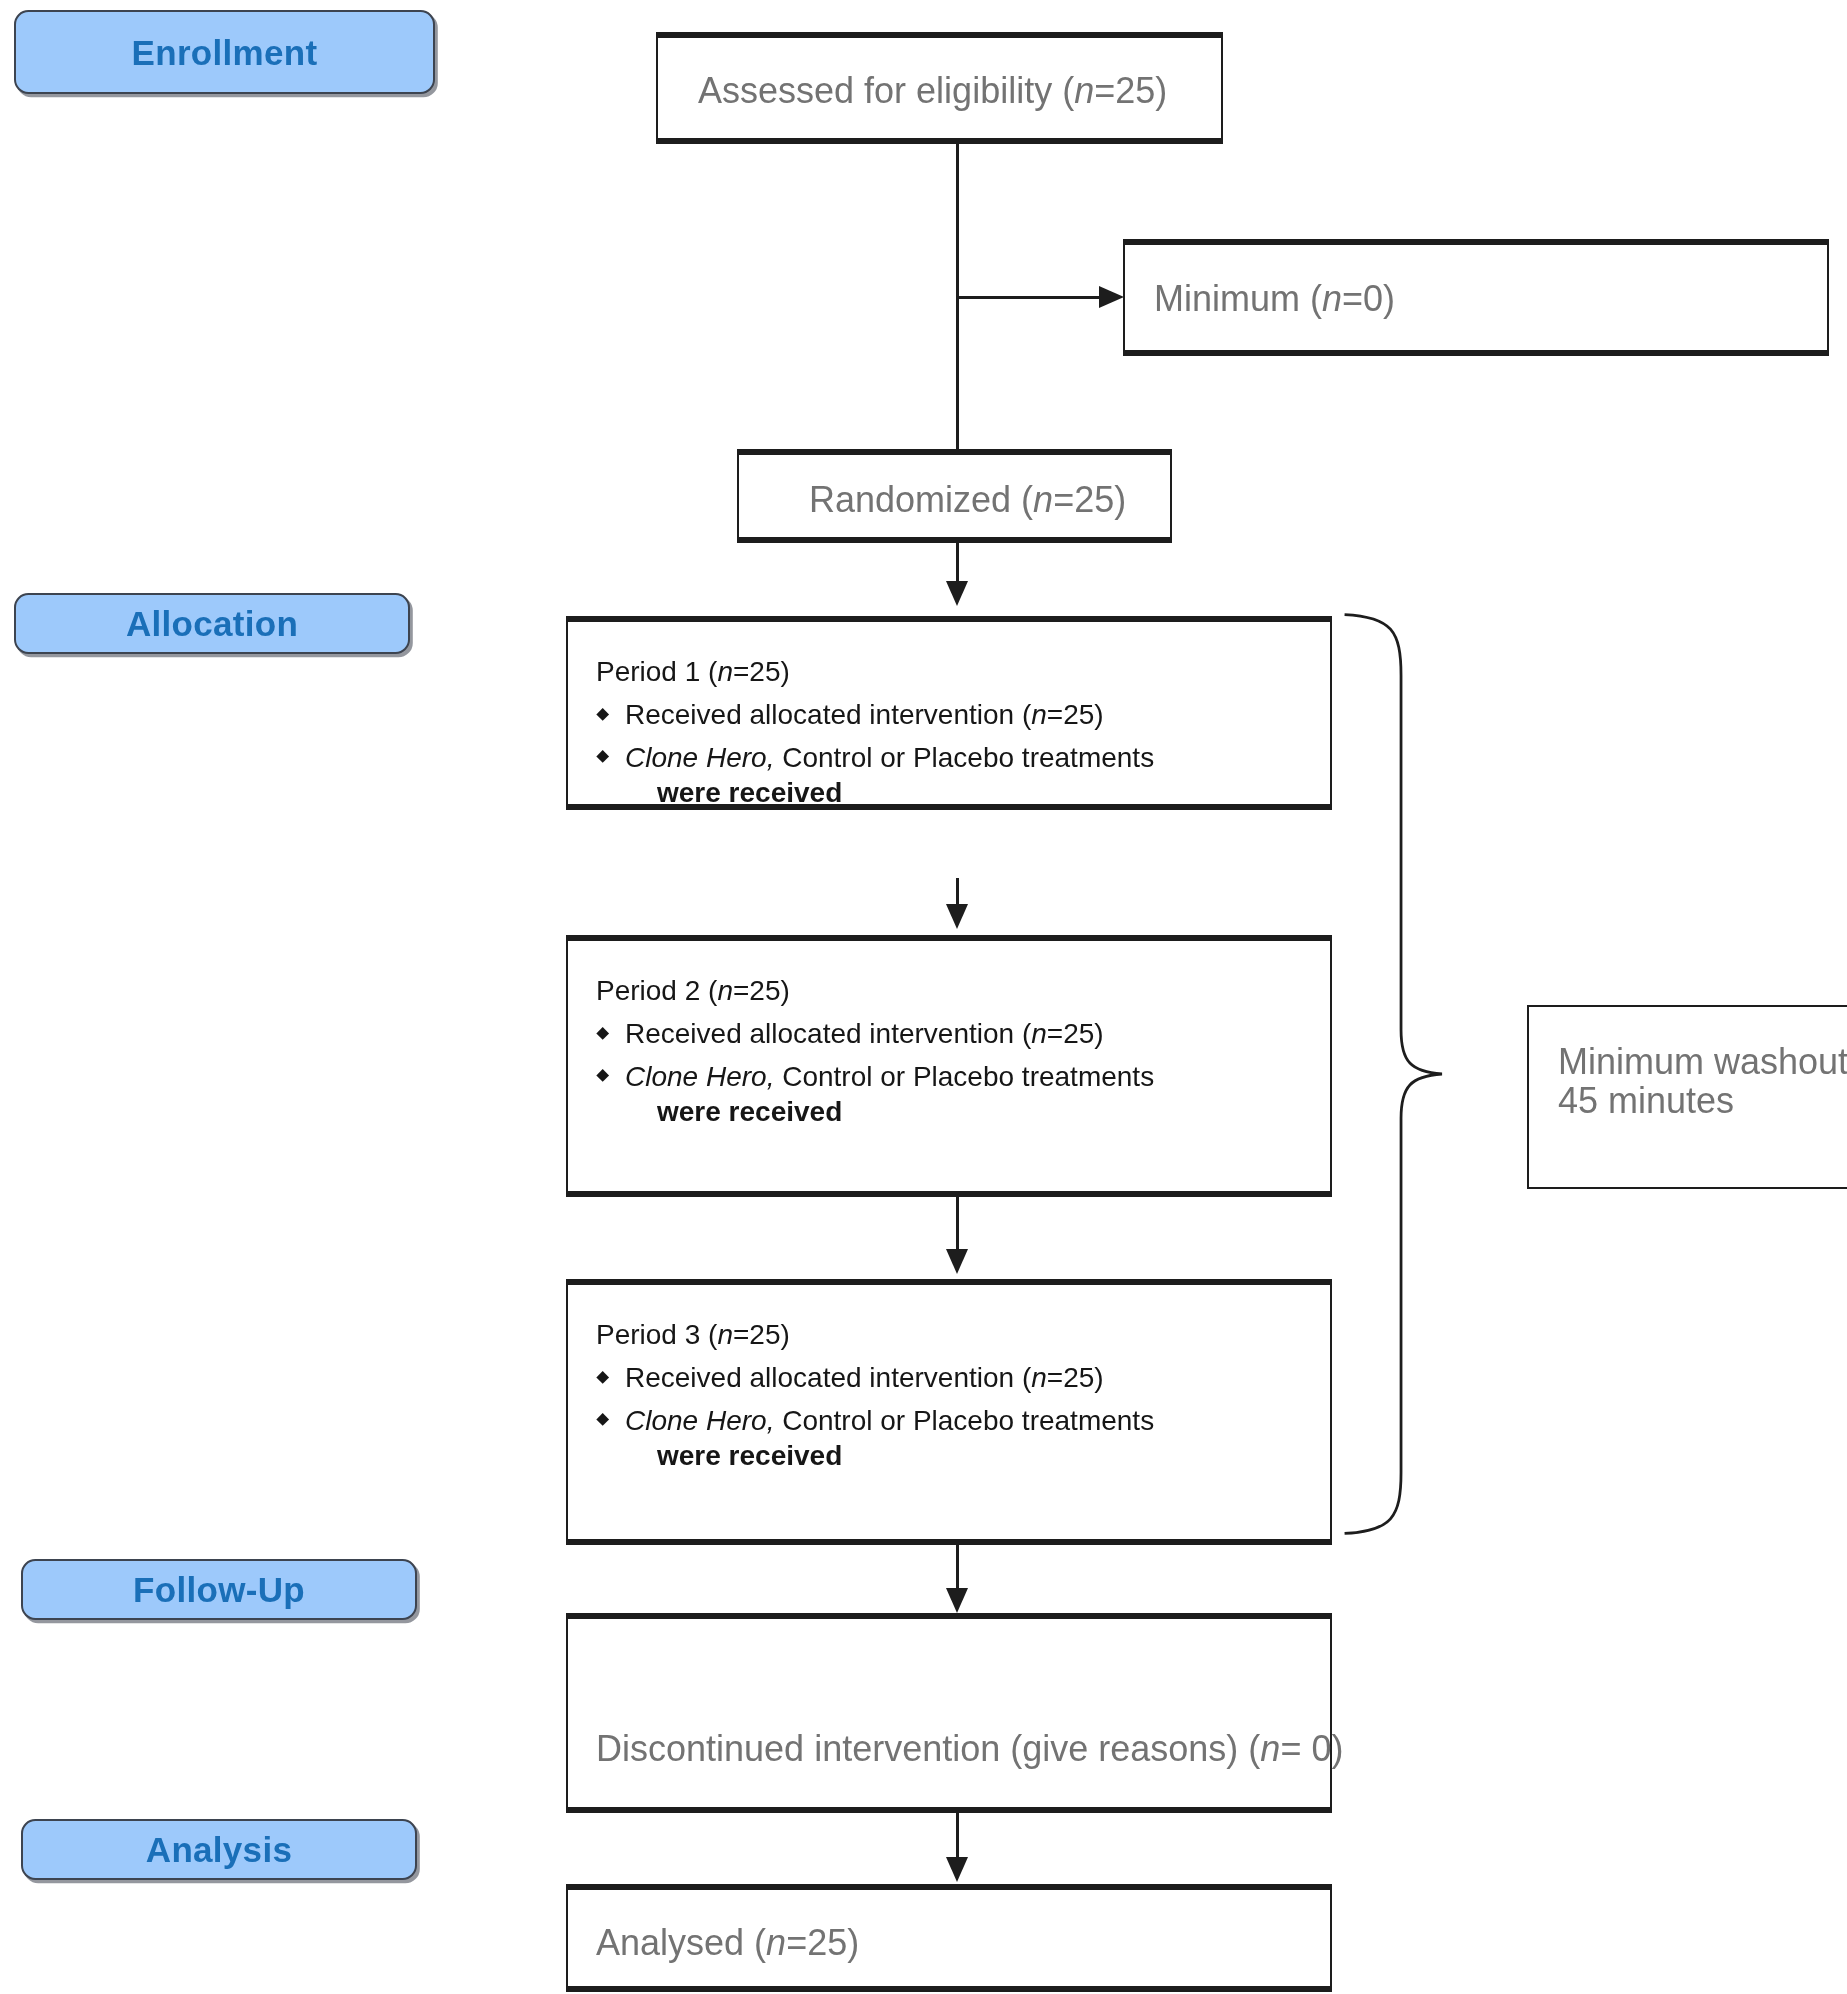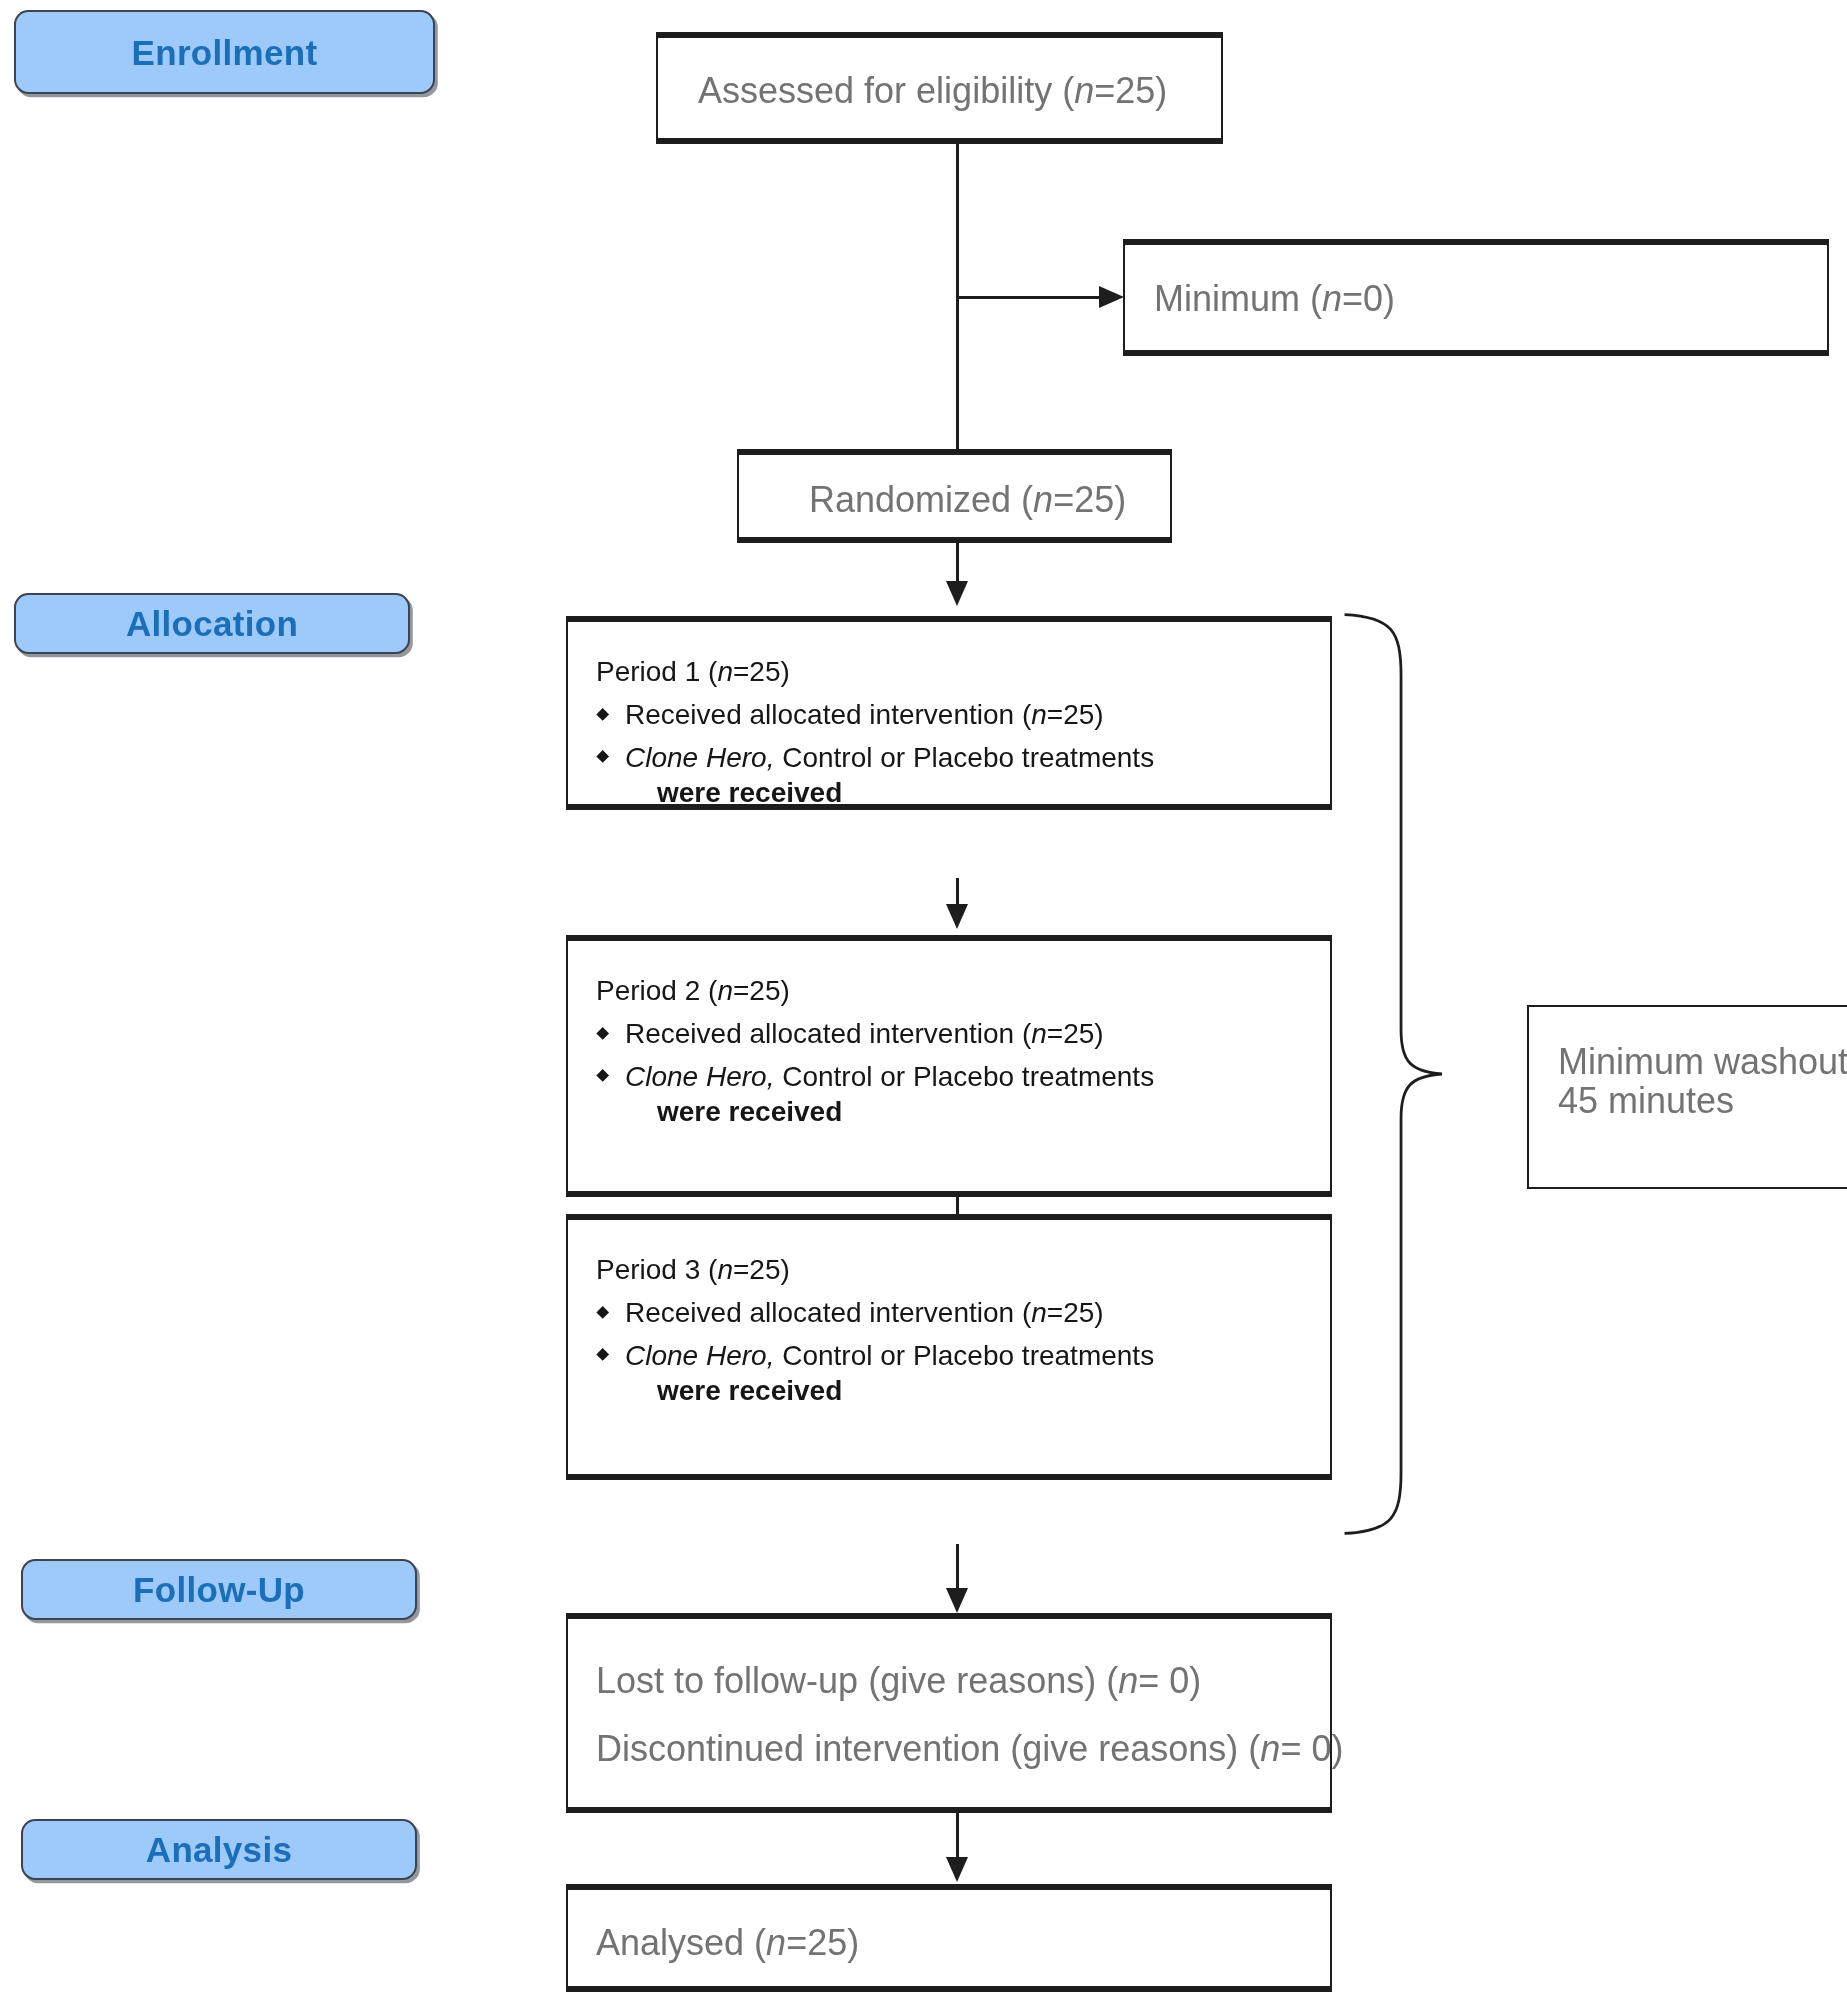--- a/index.html
+++ b/index.html
@@ -201,21 +201,21 @@
         <span class="dia"></span>
         <span class="ital">Clone Hero,</span><span> Control or Placebo treatments</span>
         <span class="cont">were received</span>
       </div>
     </div>
   </div>
 
   <div class="vline" style="left:956px; top:1197px; height:53px;"></div>
   <div class="arrow-down" style="left:946px; top:1249px;"></div>
 
-  <div class="flow-box" style="left:566px; top:1214px; width:766px; height:266px;">
+  <div class="flow-box" style="left:566px; top:1279px; width:766px; height:266px;">
     <div class="blist" style="top:34px;">
       <p class="hdr">
         <span>Period 3 (</span><span class="ital">n</span><span>=25)</span>
       </p>
       <div class="bitem">
         <span class="dia"></span>
         <span>Received allocated intervention (</span><span class="ital">n</span><span>=25)</span>
       </div>
       <div class="bitem">
         <span class="dia"></span>
@@ -237,23 +237,20 @@
 
   <div class="flow-box thin" style="left:1479px; top:1005px; width:357px; height:184px;margin-left:48px;">
     <div class="box-text" style="left:29px; top:33px;">Minimum washout</div>
     <div class="box-text" style="left:29px; top:72px;">45 minutes</div>
   </div>
 
   <div class="vline" style="left:956px; top:1544px; height:45px;"></div>
   <div class="arrow-down" style="left:946px; top:1588px;"></div>
 
   <div class="flow-box" style="left:566px; top:1613px; width:766px; height:200px;">
-    <div class="box-text" style="left:28px; top:40px;">
-      <span>Lost to follow-up (give reasons) (</span><span class="ital">n</span><span>= 0)</span>
-    </div>
     <div class="box-text" style="left:28px; top:108px;">
       <span>Discontinued intervention (give reasons) (</span><span class="ital">n</span><span>= 0)</span>
     </div>
   </div>
 
   <div class="vline" style="left:956px; top:1813px; height:44px;"></div>
   <div class="arrow-down" style="left:946px; top:1857px;"></div>
 
   <div class="flow-box" style="left:566px; top:1884px; width:766px; height:108px;">
     <div class="box-text" style="left:28px; top:31px;">

